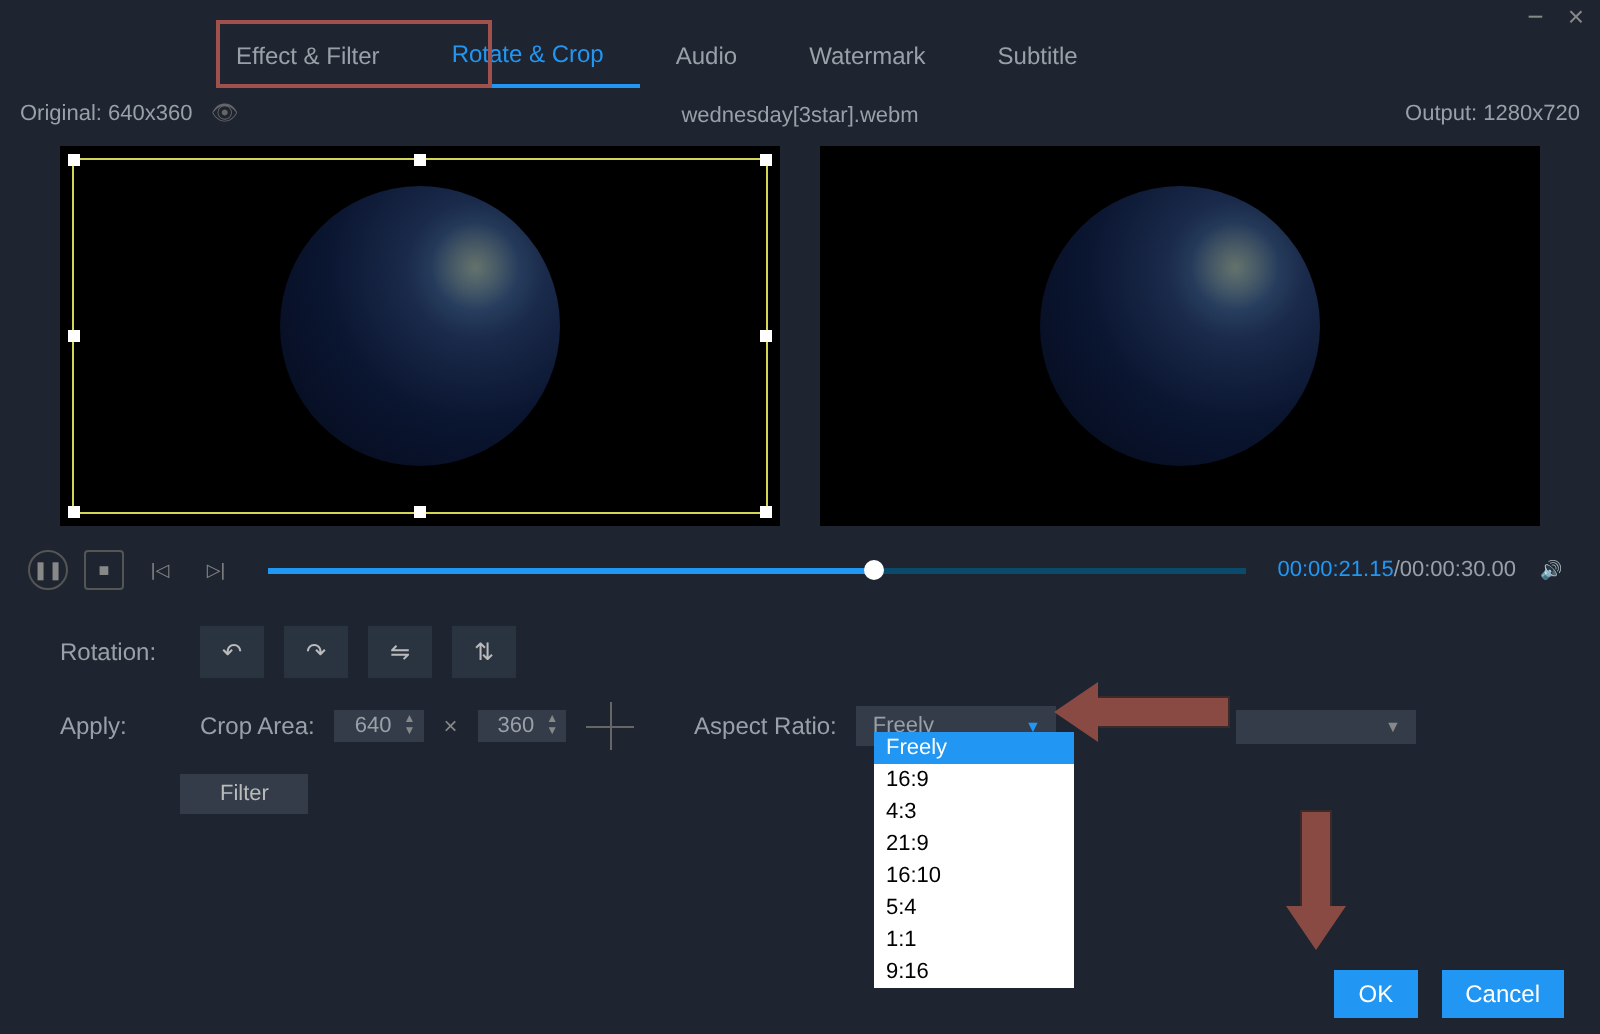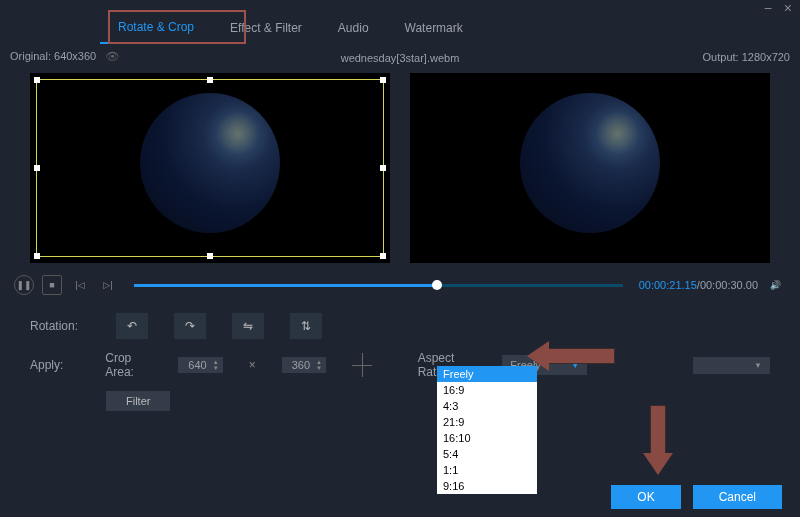--- a/index.html
+++ b/index.html
@@ -35,21 +35,21 @@
 .pbtn { width: 20px; height: 20px; display: flex; align-items: center; justify-content: center; color: #888; cursor: pointer; border: 1px solid #555; border-radius: 50%; font-size: 9px; }
 .pbtn.sq { border-radius: 2px; }
 .pbtn.noborder { border: none; }
 .track { flex: 1; height: 3px; background: #0a4a6a; position: relative; margin: 0 8px; }
 .track .prog { position: absolute; height: 100%; background: #2196f3; width: 62%; }
 .track .knob { position: absolute; width: 10px; height: 10px; background: #fff; border-radius: 50%; top: -4px; left: 62%; margin-left: -5px; }
 .time { font-size: 11px; }
 .time .cur { color: #2196f3; }
 
 .controls { padding: 12px 30px; }
-.row { display: flex; align-items: center; gap: 26px; margin-bottom: 12px; }
+.row { display: flex; align-items: center; gap: 10px; margin-bottom: 12px; }
 .row-label { width: 60px; font-size: 12px; }
 .icon-btn { width: 32px; height: 26px; background: #2a3340; display: flex; align-items: center; justify-content: center; cursor: pointer; color: #bbb; }
 .apply-btn { background: #333c48; padding: 5px 14px; cursor: pointer; font-size: 11px; color: #bbb; }
 .num-input { display: flex; align-items: center; background: #333c48; padding: 2px 4px; }
 .num-input span { padding: 0 6px; font-size: 11px; }
 .spin { display: flex; flex-direction: column; font-size: 6px; color: #888; line-height: 6px; cursor: pointer; }
 .mult { color: #888; }
 .center-icon { width: 24px; height: 24px; position: relative; cursor: pointer; }
 .center-icon::before, .center-icon::after { content:''; position:absolute; background:#666; }
 .center-icon::before { width:100%; height:1px; top:50%; }
@@ -60,21 +60,21 @@
 .dropdown .arrow { color: #2196f3; font-size: 8px; }
 .dropdown2 { width: 90px; background: #333c48; padding: 4px 8px; margin-left: 80px; cursor: pointer; display: flex; justify-content: flex-end; font-size: 8px; color: #888; }
 
 .reset-btn { background: #333c48; padding: 4px 20px; cursor: pointer; font-size: 11px; color: #bbb; margin-left: -10px; }
 
 .dd-menu { position: absolute; background: #fff; color: #000; width: 100px; left: 437px; top: 366px; font-size: 11px; z-index: 10; }
 .dd-item { padding: 2px 6px; cursor: pointer; }
 .dd-item.sel { background: #2196f3; color: #fff; }
 
 .footer { position: absolute; bottom: 8px; right: 18px; display: flex; gap: 12px; }
-.btn { padding: 5px 26px; font-size: 12px; cursor: pointer; background: #2196f3; color: #fff; }
+.btn { padding: 5px 12px; font-size: 12px; cursor: pointer; background: #2196f3; color: #fff; }
 
 .arrow-h { position: absolute; left: 547px; top: 348px; pointer-events: none; }
 .arrow-h-body { width: 68px; height: 16px; background: #8a4a44; border: 1px solid #3a2a2a; }
 .arrow-h-head { position: absolute; left: -20px; top: -7px; width: 0; height: 0; border-top: 15px solid transparent; border-bottom: 15px solid transparent; border-right: 22px solid #8a4a44; }
 .arrow-h-head::after { content:''; position:absolute; left:2px; top:-15px; border-top:15px solid transparent; border-bottom:15px solid transparent; border-right:22px solid transparent; }
 
 .arrow-v { position: absolute; left: 650px; top: 405px; pointer-events: none; }
 .arrow-v-body { width: 16px; height: 50px; background: #8a4a44; border: 1px solid #3a2a2a; }
 .arrow-v-head { position: absolute; bottom: -20px; left: -7px; width: 0; height: 0; border-left: 15px solid transparent; border-right: 15px solid transparent; border-top: 22px solid #8a4a44; }
 </style>
@@ -82,24 +82,25 @@
 <body>
 
 <div class="titlebar">
   <div class="win-controls">
     <span>−</span>
     <span>×</span>
   </div>
 </div>
 
 <div class="tabs">
+  <div class="tab">Effect &amp; Filter</div>
   <div class="tab active">Rotate &amp; Crop</div>
-  <div class="tab">Effect &amp; Filter</div>
   <div class="tab">Audio</div>
   <div class="tab">Watermark</div>
+  <div class="tab">Subtitle</div>
   <div class="tab-highlight"></div>
 </div>
 
 <div class="info-row">
   <div>
     <span>Original: 640x360</span>
     <span class="eye">&nbsp;&nbsp;👁</span>
   </div>
   <span>Output: 1280x720</span>
 </div>

